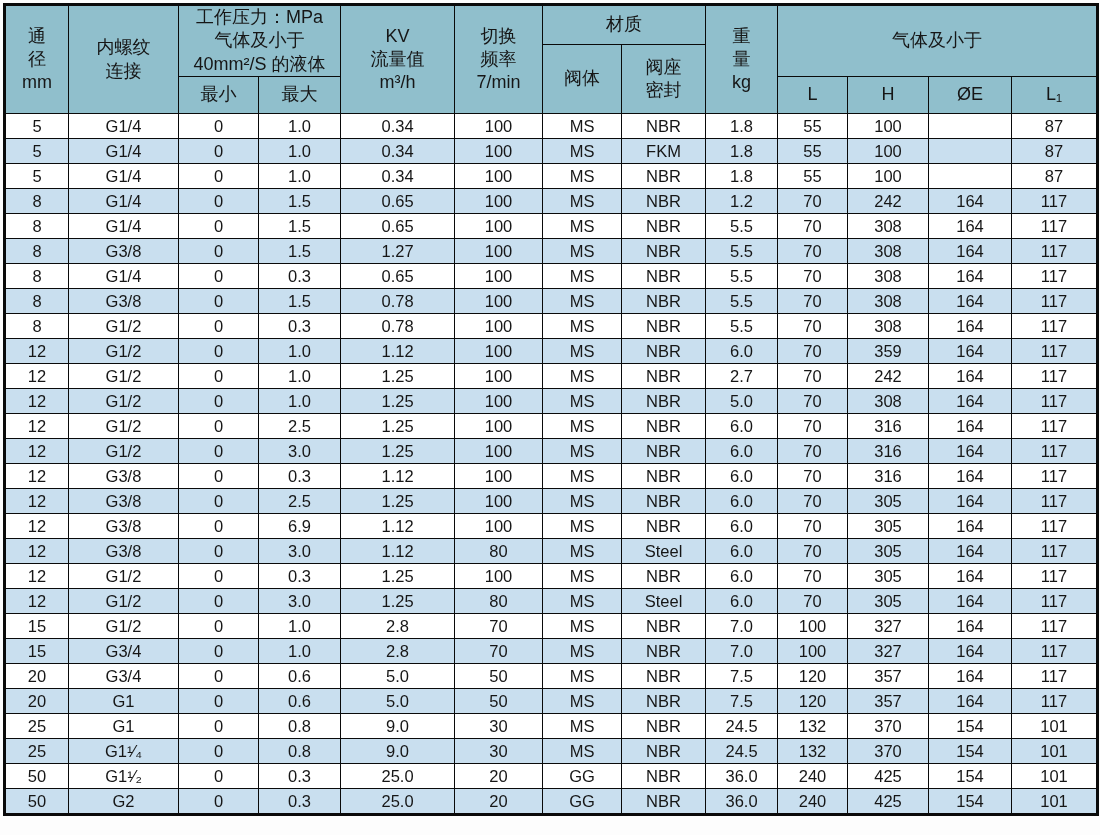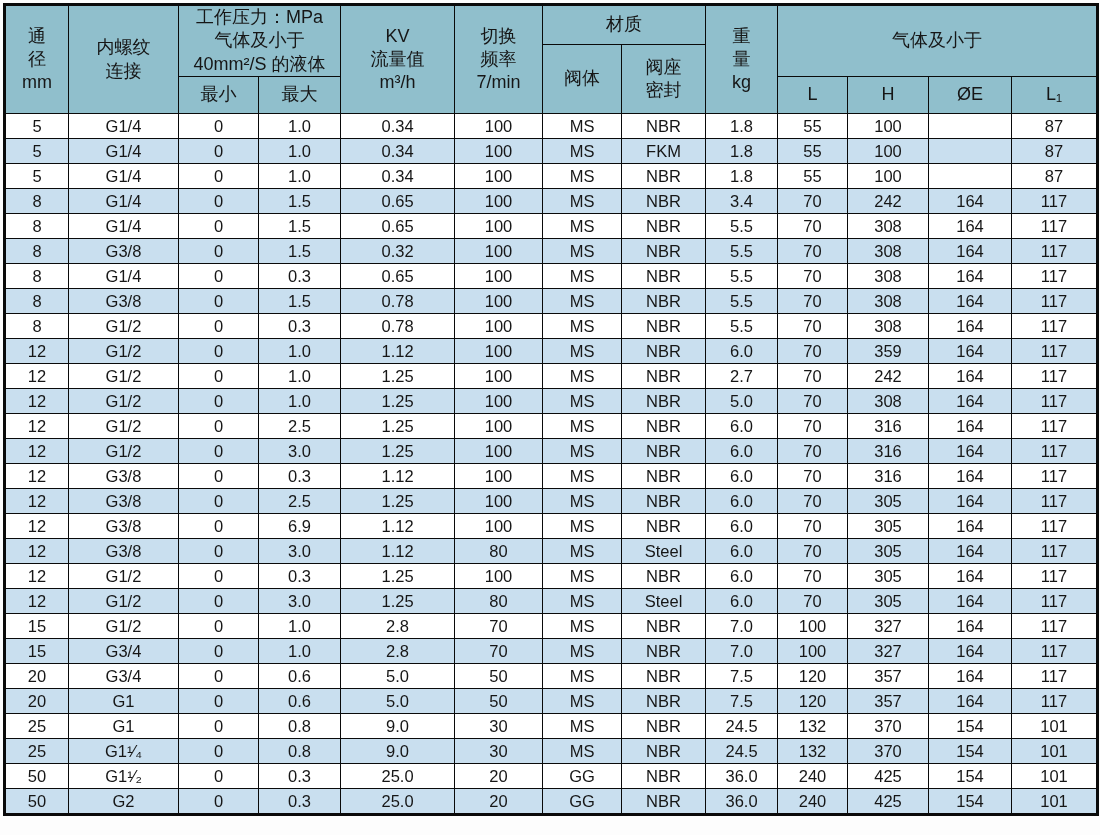--- a/index.html
+++ b/index.html
@@ -153,21 +153,21 @@
         </tr>
         <tr class="alt">
           <td>8</td>
           <td>G1/4</td>
           <td>0</td>
           <td>1.5</td>
           <td>0.65</td>
           <td>100</td>
           <td>MS</td>
           <td>NBR</td>
-          <td>3.4</td>
+          <td>1.2</td>
           <td>70</td>
           <td>242</td>
           <td>164</td>
           <td>117</td>
         </tr>
         <tr>
           <td>8</td>
           <td>G1/4</td>
           <td>0</td>
           <td>1.5</td>
@@ -179,21 +179,21 @@
           <td>70</td>
           <td>308</td>
           <td>164</td>
           <td>117</td>
         </tr>
         <tr class="alt">
           <td>8</td>
           <td>G3/8</td>
           <td>0</td>
           <td>1.5</td>
-          <td>0.32</td>
+          <td>1.27</td>
           <td>100</td>
           <td>MS</td>
           <td>NBR</td>
           <td>5.5</td>
           <td>70</td>
           <td>308</td>
           <td>164</td>
           <td>117</td>
         </tr>
         <tr>

